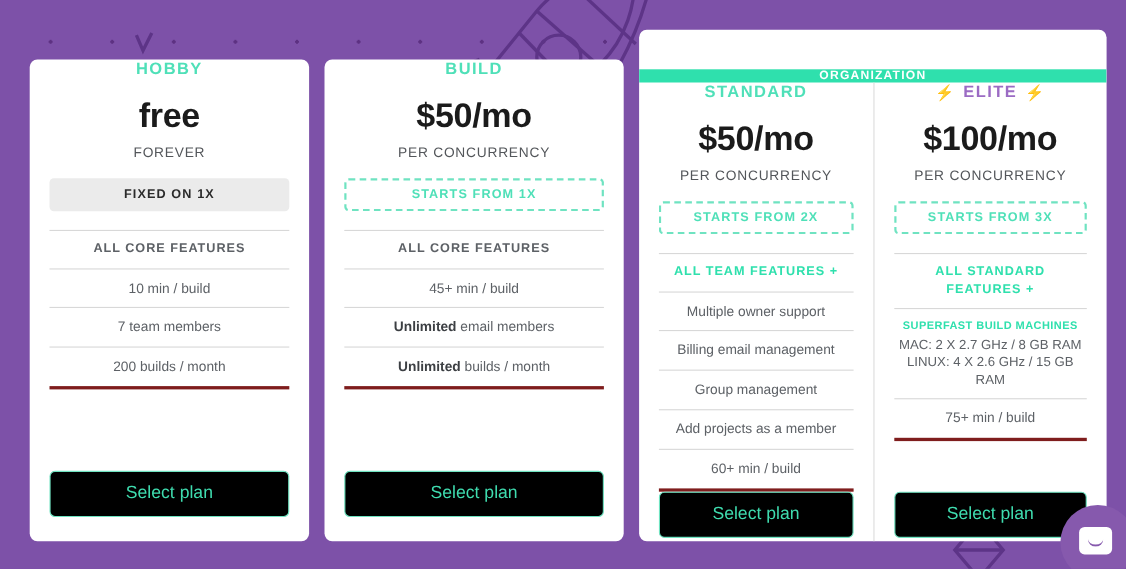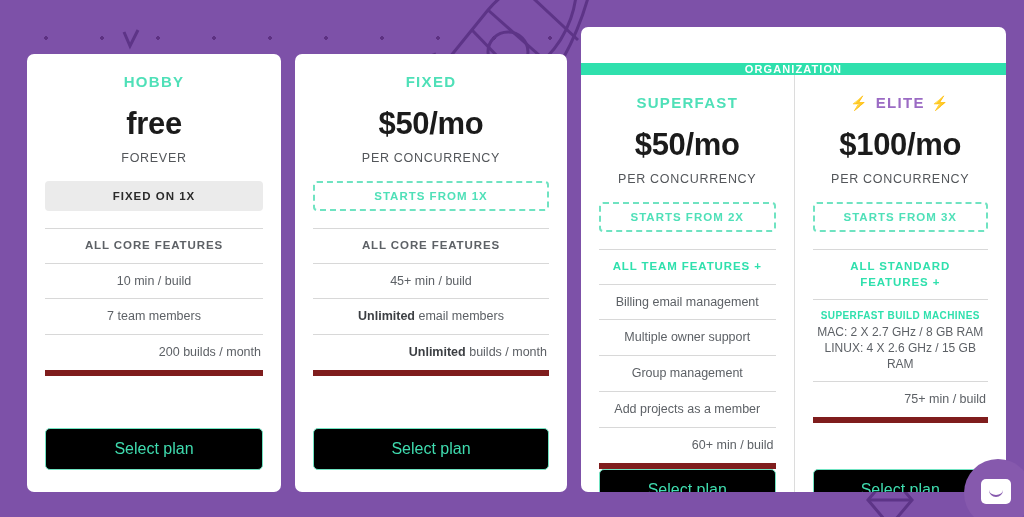--- a/index.html
+++ b/index.html
@@ -86,21 +86,20 @@
   }
   #col-elite { border-left: 1px solid #dcdcdc; }
 
   
   .plan-name {
     text-align: center;
     font-size: 15px;
     font-weight: bold;
     letter-spacing: 1.3px;
     color: #4fe0b8;
-    margin-top: 19px;
   }
   .plan-name.elite {
     color: #9b6bc4;
     display: flex;
     align-items: center;
     justify-content: center;
     gap: 7px;
   }
   .bolt { font-size: 14px; line-height: 1; }
 
@@ -143,21 +142,21 @@
 
   .feature-list { margin-top: 17px; }
   .feature-row {
     border-top: 1px solid #d8d8d8;
     padding: 9px 2px 9px;
     text-align: center;
     font-size: 12.5px;
     color: #5d6166;
     line-height: 1.35;
   }
-  .feature-row:last-child { border-bottom: 6px solid #7f1d1d; text-align: right; }
+  .feature-row:last-child { border-bottom: 3px solid #7f1d1d; }
   .feature-row.headline {
     font-weight: bold;
     font-size: 11.5px;
     letter-spacing: .9px;
     color: #5d6166;
   }
   .feature-row.headline.teal { color: #2fe0ad; }
   .feature-row b { color: #3c3f43; font-weight: bold; }
 
   .machines-title {
@@ -256,21 +255,21 @@
       <div class="feature-row headline">ALL CORE FEATURES</div>
       <div class="feature-row">10 min / build</div>
       <div class="feature-row">7 team members</div>
       <div class="feature-row">200 builds / month</div>
     </div>
     <div class="spacer"></div>
     <button class="select-plan">Select plan</button>
   </div>
 
   <div class="card" id="card-team">
-    <div class="plan-name">FIXED</div>
+    <div class="plan-name">BUILD</div>
     <div class="plan-price">$50/mo</div>
     <div class="plan-price-sub">PER CONCURRENCY</div>
     <div class="concurrency dashed">STARTS FROM 1X</div>
     <div class="feature-list">
       <div class="feature-row headline">ALL CORE FEATURES</div>
       <div class="feature-row">45+ min / build</div>
       <div class="feature-row">
         <b>Unlimited</b><span> email members</span>
       </div>
       <div class="feature-row">
@@ -279,28 +278,28 @@
     </div>
     <div class="spacer"></div>
     <button class="select-plan">Select plan</button>
   </div>
 
   <div id="card-org">
     <div id="org-banner">ORGANIZATION</div>
     <div id="org-columns">
 
       <div class="org-col" id="col-standard">
-        <div class="plan-name">SUPERFAST</div>
+        <div class="plan-name">STANDARD</div>
         <div class="plan-price">$50/mo</div>
         <div class="plan-price-sub">PER CONCURRENCY</div>
         <div class="concurrency dashed">STARTS FROM 2X</div>
         <div class="feature-list">
           <div class="feature-row headline teal">ALL TEAM FEATURES +</div>
+          <div class="feature-row">Multiple owner support</div>
           <div class="feature-row">Billing email management</div>
-          <div class="feature-row">Multiple owner support</div>
           <div class="feature-row">Group management</div>
           <div class="feature-row">Add projects as a member</div>
           <div class="feature-row">60+ min / build</div>
         </div>
         <div class="spacer"></div>
         <button class="select-plan">Select plan</button>
       </div>
 
       <div class="org-col" id="col-elite">
         <div class="plan-name elite">

